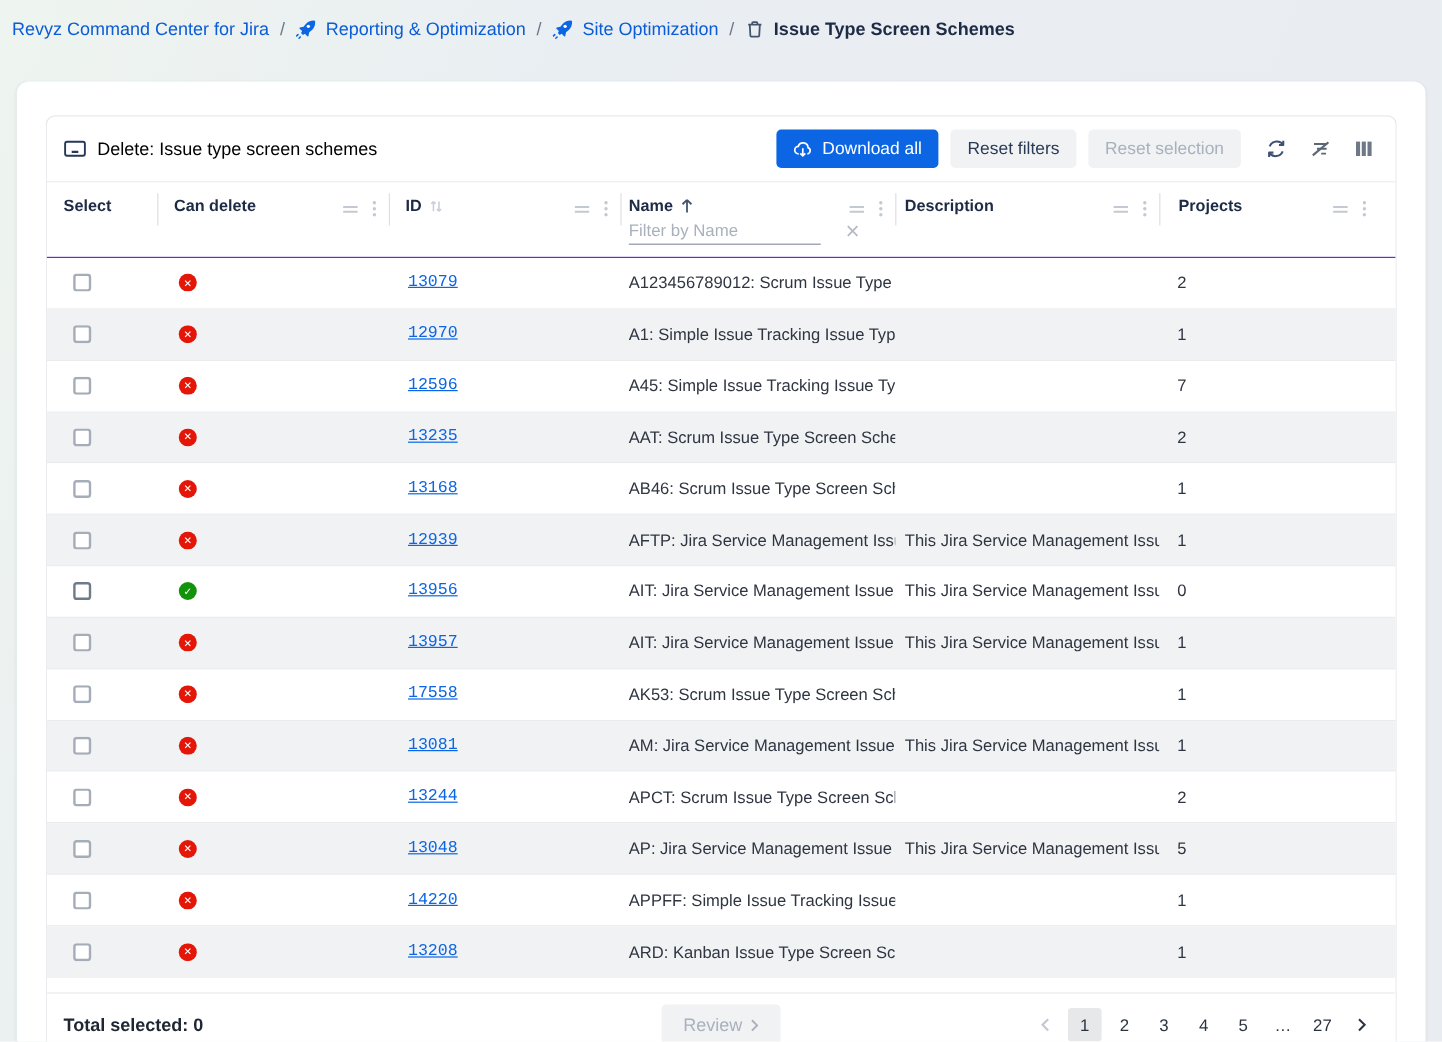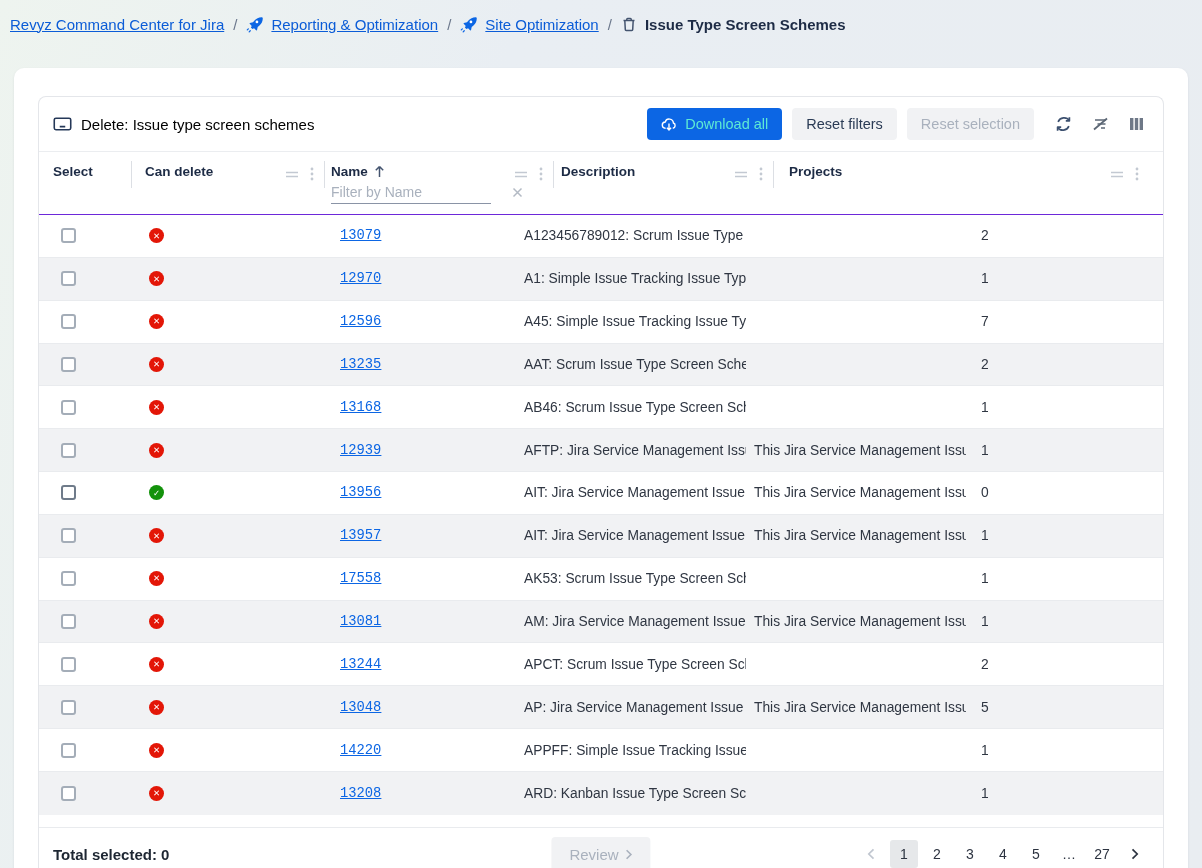--- a/index.html
+++ b/index.html
@@ -2,39 +2,39 @@
 <html><head>
 <meta charset="utf-8">
 <style>
   * { margin:0; padding:0; box-sizing:border-box; }
   html,body { width:1202px; height:868px; overflow:hidden;
     font-family:"Liberation Sans","DejaVu Sans",sans-serif; }
   body { background:linear-gradient(110deg,#eef4ef 0%,#e9eef3 35%,#e9edf1 100%); position:relative; }
 
   
   .breadcrumb { height:48px; display:flex; align-items:center; gap:8px; padding:0 0 0 10px; font-size:15px; }
-  .breadcrumb a { color:#0b5cd7; text-decoration:underline; cursor:pointer; }
+  .breadcrumb a { color:#0b5cd7; cursor:pointer; }
   .crumb-sep { color:#6b778c; padding:0 1px; }
   .crumb-current { color:#1d2b45; font-weight:700; }
   .crumb-icon { display:inline-flex; align-items:center; }
 
   
   .outer-card { position:absolute; left:14px; right:14px; top:68px; bottom:-12px;
     background:#fff; border-radius:10px; box-shadow:0 1px 3px rgba(9,30,66,.08); }
   .inner-card { position:absolute; left:24px; top:28px; width:1126px; bottom:0;
     background:#fff; border:1px solid #e4e6ea; border-bottom:none; border-radius:8px 8px 0 0;
     display:flex; flex-direction:column; overflow:hidden; }
 
   
   .toolbar { height:54px; min-height:54px; display:flex; align-items:center; padding:0 14px 0 14px; }
   .toolbar-title { display:flex; align-items:center; gap:9px; font-size:15px; color:#000000; }
   .toolbar-actions { margin-left:auto; display:flex; align-items:center; gap:10px; }
   .btn { border:none; border-radius:4px; padding:8px 14px; font-size:14.5px; cursor:pointer;
     display:flex; align-items:center; gap:8px; font-family:inherit; }
-  .btn-primary { background:#0c66e4; color:#5eead4;align-items:center; }
+  .btn-primary { background:#0c66e4; color:#ffffff;align-items:center; }
   .btn-subtle { background:#f1f2f4; color:#2a3b55; }
   .btn-subtle.disabled { color:#a9b1bd; cursor:default; }
   .icon-btns { display:flex; align-items:center; gap:18px; margin-left:10px; padding-right:4px; }
   .icon-btn { background:none; border:none; cursor:pointer; display:flex; padding:0; }
 
   
   .thead { height:64px; min-height:64px; display:flex; border-top:1px solid #ebedf0; border-bottom:1px solid #6d28d9; }
   .hcell { position:relative; padding:12px 0 0 14px; }
   .hcell + .hcell::before { content:""; position:absolute; left:0; top:9px; height:27px; width:1px; background:#dcdfe4; }
   .hlabel-row { display:flex; align-items:center; gap:6px; padding-right:44px; }
@@ -176,20 +176,47 @@
     <div class="thead">
       <div class="hcell c-select">
         <div class="hlabel-row">
             <span class="hlabel">Select</span>
           </div>
       </div>
       <div class="hcell c-candelete">
         <div class="hlabel-row">
             <span class="hlabel">Can delete</span>
           </div>
+        <div class="hicons">
+          <span>
+              <svg width="14" height="9" viewBox="0 0 14 9" stroke="#c3c9d2" stroke-width="1.6">
+                <path d="M1 2.5h12M1 6.5h12"></path>
+              </svg>
+            </span>
+          <span>
+              <svg width="4" height="14" viewBox="0 0 4 14">
+                <g fill="#c3c9d2">
+                  <circle cx="2" cy="2" r="1.4"></circle>
+                  <circle cx="2" cy="7" r="1.4"></circle>
+                  <circle cx="2" cy="12" r="1.4"></circle>
+                </g>
+              </svg>
+            </span>
+        </div>
+      </div>
+      <div class="hcell c-id">
+        <div class="hlabel-row">
+          <span class="hlabel">ID</span>
+          <span>
+              <svg width="11" height="12" viewBox="0 0 11 12" fill="none" stroke="#c9ced6" stroke-width="1.3">
+                <path d="M3.2 10V2M3.2 2L1.4 3.8M3.2 2L5 3.8"></path>
+                <path d="M7.8 2v8M7.8 10L6 8.2M7.8 10l1.8-1.8"></path>
+              </svg>
+            </span>
+        </div>
         <div class="hicons">
           <span>
               <svg width="14" height="9" viewBox="0 0 14 9" stroke="#c3c9d2" stroke-width="1.6">
                 <path d="M1 2.5h12M1 6.5h12"></path>
               </svg>
             </span>
           <span>
               <svg width="4" height="14" viewBox="0 0 4 14">
                 <g fill="#c3c9d2">
                   <circle cx="2" cy="2" r="1.4"></circle>

